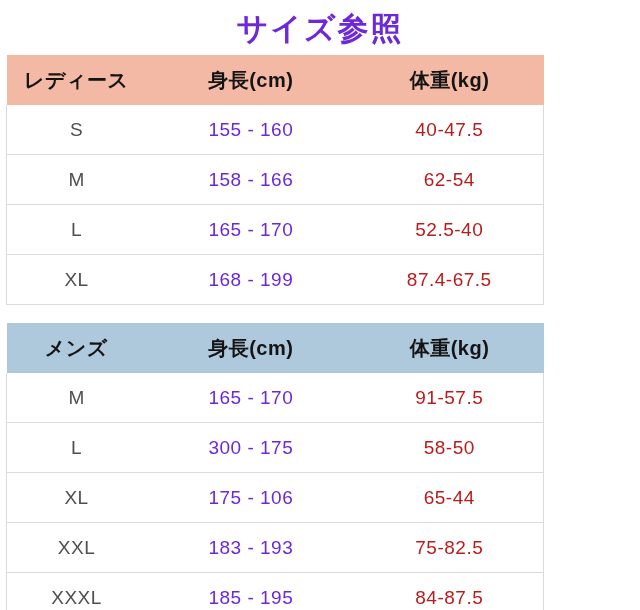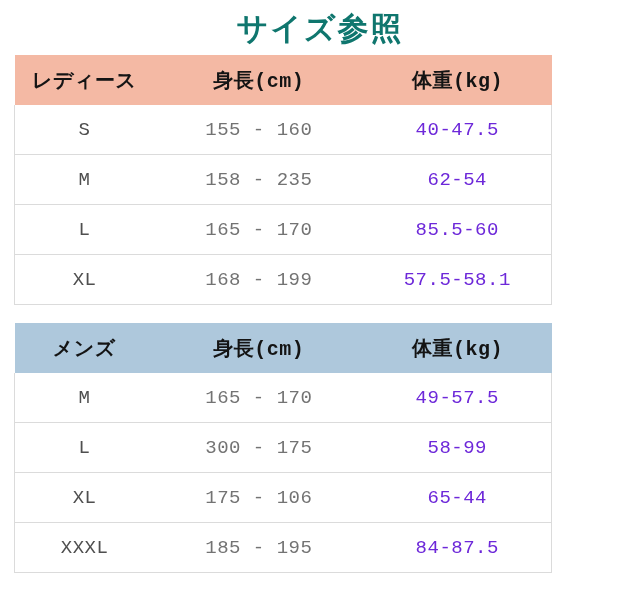--- a/index.html
+++ b/index.html
@@ -20,28 +20,27 @@
   }
   .page-title {
     margin: 0;
     padding-top: 9px;
     height: 46px;
     line-height: 40px;
     text-align: center;
     font-size: 31px;
     font-weight: 700;
     letter-spacing: 2px;
-    color: #0f766e;
+    color: #6d28d9;
   }
   table.size-table {
     width: 538px;
-    margin-left: 14px;
+    margin-left: 6px;
     border-collapse: collapse;
     table-layout: fixed;
-    font-family: Liberation Mono, monospace;
   }
   table.size-table.mens {
     margin-top: 18px;
   }
   col.c-size   { width: 26%; }
   col.c-height { width: 39%; }
   col.c-weight { width: 35%; }
   .size-table th {
     height: 48px;
     font-size: 20px;
@@ -49,29 +48,29 @@
     color: #141414;
     text-align: center;
     vertical-align: middle;
     letter-spacing: 0.5px;
   }
   .size-table.ladies thead tr { background: var(--ladies-header-bg, #f4b9a4); }
   .size-table.mens   thead tr { background: var(--mens-header-bg, #aec8dc); }
   .size-table td {
     height: 47px;
     font-size: 19px;
-    color: #737373;
+    color: #6d28d9;
     text-align: center;
     vertical-align: middle;
     letter-spacing: 0.5px;
     background: #ffffff;
     border-bottom: 1px solid var(--border, #dbdbdb);
   }
   .size-table td:first-child { border-left: 1px solid var(--border, #dbdbdb); color: #4f4f4f; }
-  .size-table td:last-child  { border-right: 1px solid var(--border, #dbdbdb); color: #6d28d9; }
+  .size-table td:last-child  { border-right: 1px solid var(--border, #dbdbdb); color: #b91c1c; }
 </style>
 </head>
 <body>
 
 <div class="page">
 
   <h1 class="page-title">サイズ参照</h1>
 
   <table class="size-table ladies">
     <colgroup>
@@ -87,32 +86,32 @@
       </tr>
     </thead>
     <tbody>
       <tr>
         <td>S</td>
         <td>155 - 160</td>
         <td>40-47.5</td>
       </tr>
       <tr>
         <td>M</td>
-        <td>158 - 235</td>
+        <td>158 - 166</td>
         <td>62-54</td>
       </tr>
       <tr>
         <td>L</td>
         <td>165 - 170</td>
-        <td>85.5-60</td>
+        <td>52.5-40</td>
       </tr>
       <tr>
         <td>XL</td>
         <td>168 - 199</td>
-        <td>57.5-58.1</td>
+        <td>87.4-67.5</td>
       </tr>
     </tbody>
   </table>
 
   <table class="size-table mens">
     <colgroup>
         <col class="c-size">
         <col class="c-height">
         <col class="c-weight">
       </colgroup>
@@ -120,31 +119,36 @@
       <tr>
         <th>メンズ</th>
         <th>身長(cm)</th>
         <th>体重(kg)</th>
       </tr>
     </thead>
     <tbody>
       <tr>
         <td>M</td>
         <td>165 - 170</td>
-        <td>49-57.5</td>
+        <td>91-57.5</td>
       </tr>
       <tr>
         <td>L</td>
         <td>300 - 175</td>
-        <td>58-99</td>
+        <td>58-50</td>
       </tr>
       <tr>
         <td>XL</td>
         <td>175 - 106</td>
         <td>65-44</td>
+      </tr>
+      <tr>
+        <td>XXL</td>
+        <td>183 - 193</td>
+        <td>75-82.5</td>
       </tr>
       <tr>
         <td>XXXL</td>
         <td>185 - 195</td>
         <td>84-87.5</td>
       </tr>
     </tbody>
   </table>
 
 </div>

